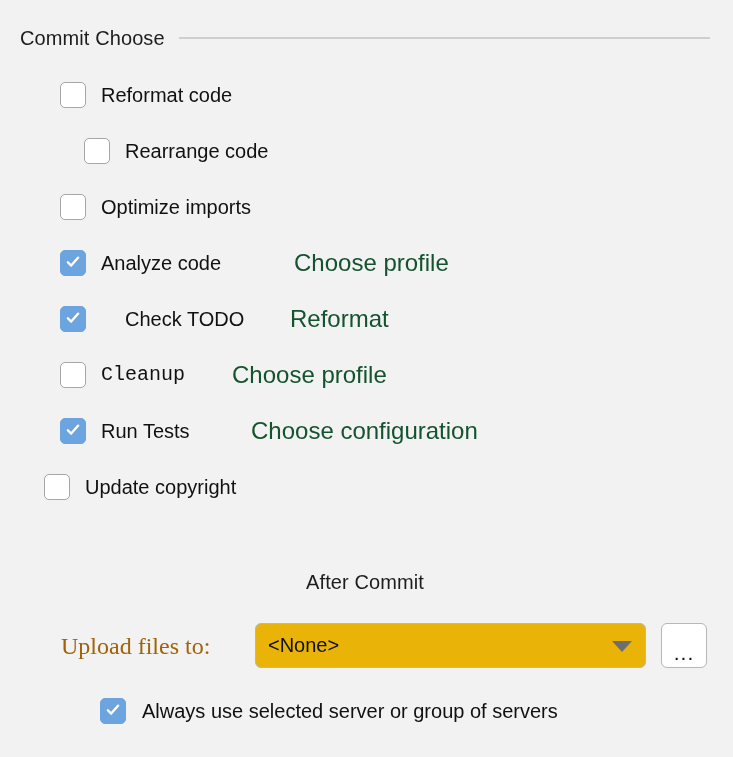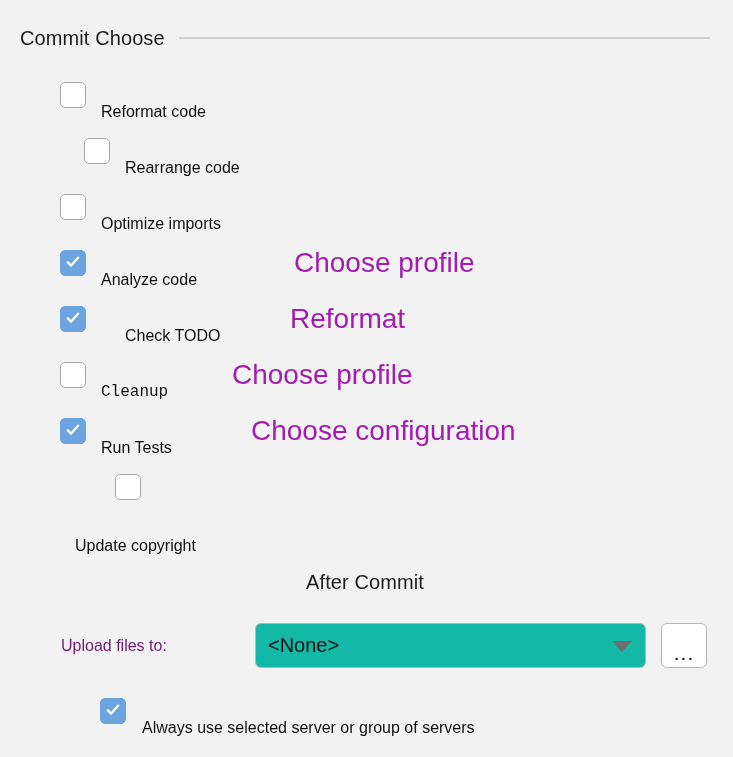--- a/index.html
+++ b/index.html
@@ -63,60 +63,60 @@
     border: 1.4px solid #6ba4de;
   }
   .cbox.on .tick {
     position: absolute;
     left: 5px;
     top: 4px;
     width: 14px;
     height: 14px;
   }
   .cb-label {
-    font-size: 16px;
+    font-size: 20px;
     line-height: 26px;
     color: #111111;
     white-space: nowrap;
-    margin-top: 33px;
   }
   .cb-link {
-    font-size: 28px;
+    font-size: 24px;
     line-height: 26px;
-    color: #a21caf;
+    color: #14532d;
     white-space: nowrap;
     cursor: pointer;
   }
 
   
   .upload-row {
     position: absolute;
     left: 0;
     top: 623px;
     width: 733px;
     height: 46px;
   }
   .upload-label {
     position: absolute;
     left: 61px;
     top: 0;
     height: 46px;
     line-height: 46px;
-    font-size: 16px;
-    color: #701a75;
-    white-space: nowrap;
+    font-size: 24px;
+    color: #a16207;
+    white-space: nowrap;
+    font-family: Liberation Serif, serif;
   }
   .combo {
     position: absolute;
     left: 255px;
     top: 0;
     width: 391px;
     height: 45px;
     box-sizing: border-box;
-    background: #14b8a6;
+    background: #eab308;
     border: 1.5px solid #b7b7b7;
     border-radius: 6px;
   }
   .combo-value {
     position: absolute;
     left: 12px;
     top: 0;
     height: 43px;
     line-height: 43px;
     font-size: 20px;
@@ -208,21 +208,21 @@
 <div class="check-row" style="left:60px; top:418px;">
   <span class="cbox on">
     <svg class="tick" viewBox="0 0 14 14">
       <path d="M1.8 7.2 L5.2 10.6 L12.2 2.6" fill="none" stroke="#ffffff" stroke-width="2.3" stroke-linecap="round" stroke-linejoin="round"></path>
     </svg>
   </span>
   <span class="cb-label" style="margin-left:15px;">Run Tests</span>
 </div>
 <span class="cb-link" style="position:absolute; left:251px; top:418px; height:26px;">Choose configuration</span>
 
-<div class="check-row" style="left:60px; top:474px;flex-direction:column;">
+<div class="check-row" style="left:44px; top:474px;">
   <span class="cbox off"></span>
   <span class="cb-label" style="margin-left:15px;">Update copyright</span>
 </div>
 
 <div class="section-header" style="top:569px;flex-direction:column;">
   <span class="section-title">After Commit</span>
   <span class="section-rule"></span>
 </div>
 
 <div class="upload-row">

